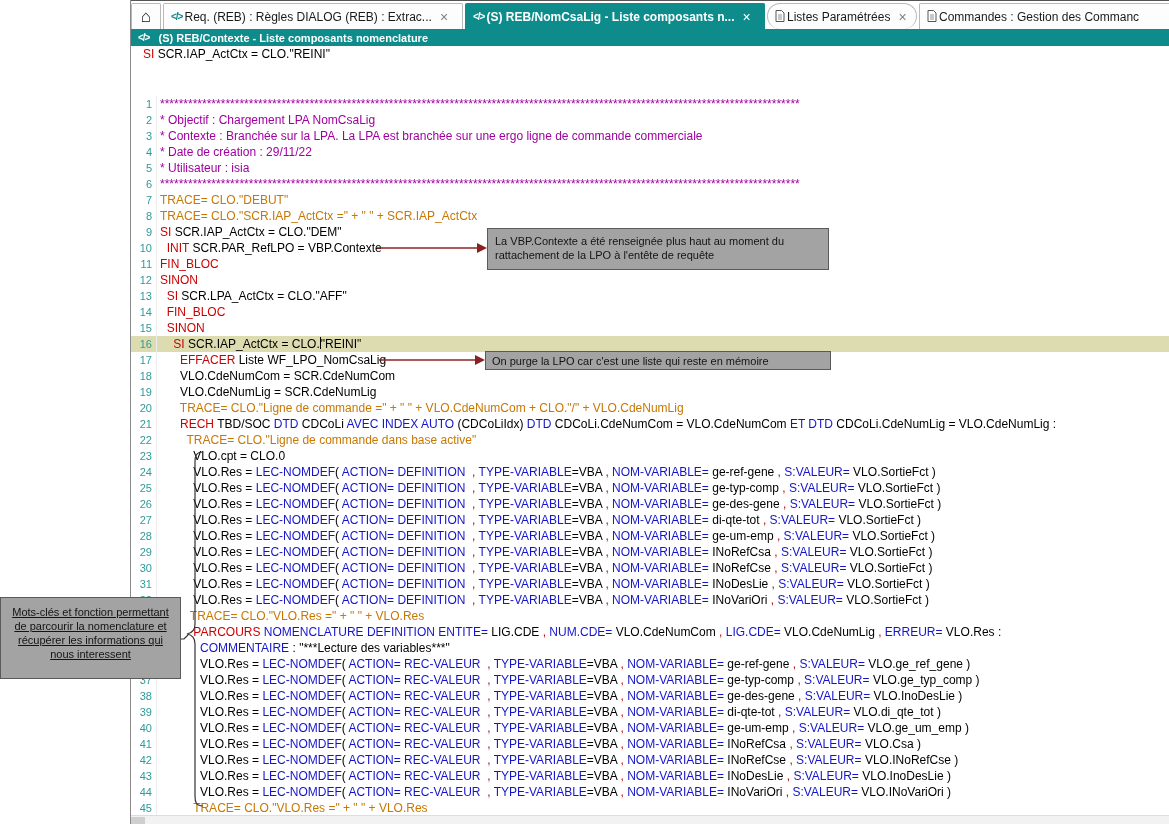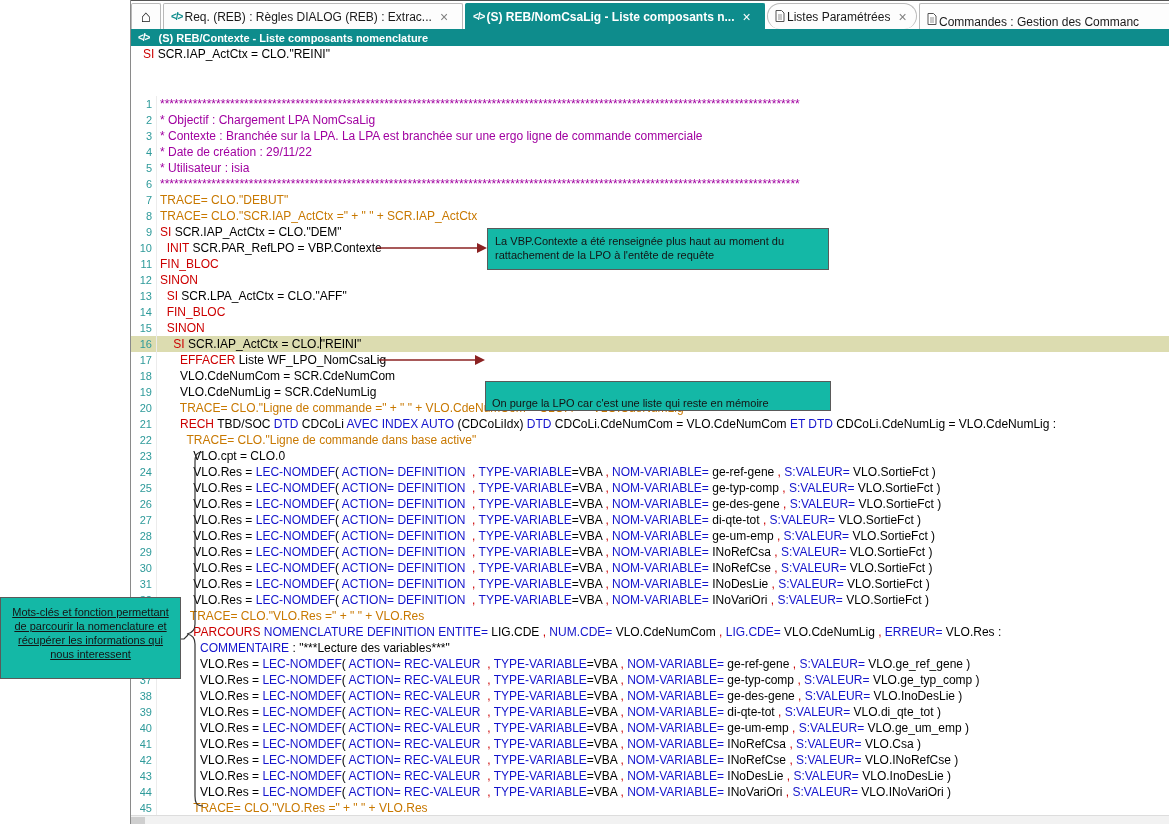--- a/index.html
+++ b/index.html
@@ -16,21 +16,21 @@
   .tab-home{width:30px;justify-content:center;padding:0;}
   .tab.active{background:#0e8c8c;border-color:#0e8c8c;color:#fff;}
   .tab-label{font-size:12px;margin:0 6px 0 2px;overflow:hidden;text-overflow:ellipsis;color:#1a1a1a;}
   .tab.active .tab-label{color:#fff;font-weight:bold;}
   .tab-close{color:#808080;font-size:14px;line-height:14px;margin-left:2px;}
   .tab.active .tab-close{color:#fff;}
   .code-glyph{font-weight:bold;font-size:10px;color:#0e8c8c;letter-spacing:-1px;flex:none;}
   .tab.active .code-glyph{color:#fff;}
   .home-glyph{font-size:17px;line-height:17px;color:#111;font-weight:bold;}
   .doc-ic{flex:none;display:inline-block;}
-  .tab-last{flex:1;border-right:none;border-radius:2px 0 0 0;align-items:flex-end;}
+  .tab-last{flex:1;border-right:none;border-radius:2px 0 0 0;}
 
   
   .titlebar{position:absolute;left:131px;top:29px;right:0;height:17px;background:#0e8c8c;color:#fff;
             display:flex;align-items:center;padding-left:7px;font-size:11px;font-weight:bold;box-sizing:border-box;}
   .titlebar .code-glyph{color:#fff;margin-right:9px;}
 
   
   .ctxline{position:absolute;left:131px;top:46px;right:0;height:16px;font-size:12px;line-height:16px;
            padding-left:12px;white-space:pre;background:#fff;}
 
@@ -45,24 +45,24 @@
 
   .c-m{color:#a000a0;}   
   .c-o{color:#c87800;}   
   .c-r{color:#cc0000;}   
   .c-b{color:#1414cc;}   
   .c-k{color:#000000;}
   .seg-caret{display:inline-block;width:1px;height:12px;background:#000;vertical-align:-1px;}
 
   .overlay{position:absolute;left:0;top:0;z-index:5;pointer-events:none;}
 
-  .note{position:absolute;background:#14b8a6;border:1px solid #5a5a5a;color:#141414;
+  .note{position:absolute;background:#a3a3a3;border:1px solid #5a5a5a;color:#141414;
         font-size:11px;line-height:14px;box-sizing:border-box;z-index:6;}
   .note-vbp{left:356px;top:166px;width:342px;height:42px;padding:5px 7px;}
-  .note-purge{left:354px;top:289px;width:346px;height:19px;padding:14px 6px;margin-top:30px;}
+  .note-purge{left:354px;top:289px;width:346px;height:19px;padding:2px 6px;}
   .note-parcours{left:0;top:597px;width:181px;height:82px;padding:7px 4px;text-align:center;z-index:8;text-decoration:underline;}
 
   .hscroll{position:absolute;left:0;right:0;bottom:0;height:8px;background:#f2f2f2;
            border-top:1px solid #dddddd;z-index:4;}
   .hthumb{position:absolute;left:0;top:1px;width:14px;height:7px;background:#cfcfcf;}
 </style>
 </head>
 <body>
 
 <div class="screen">

